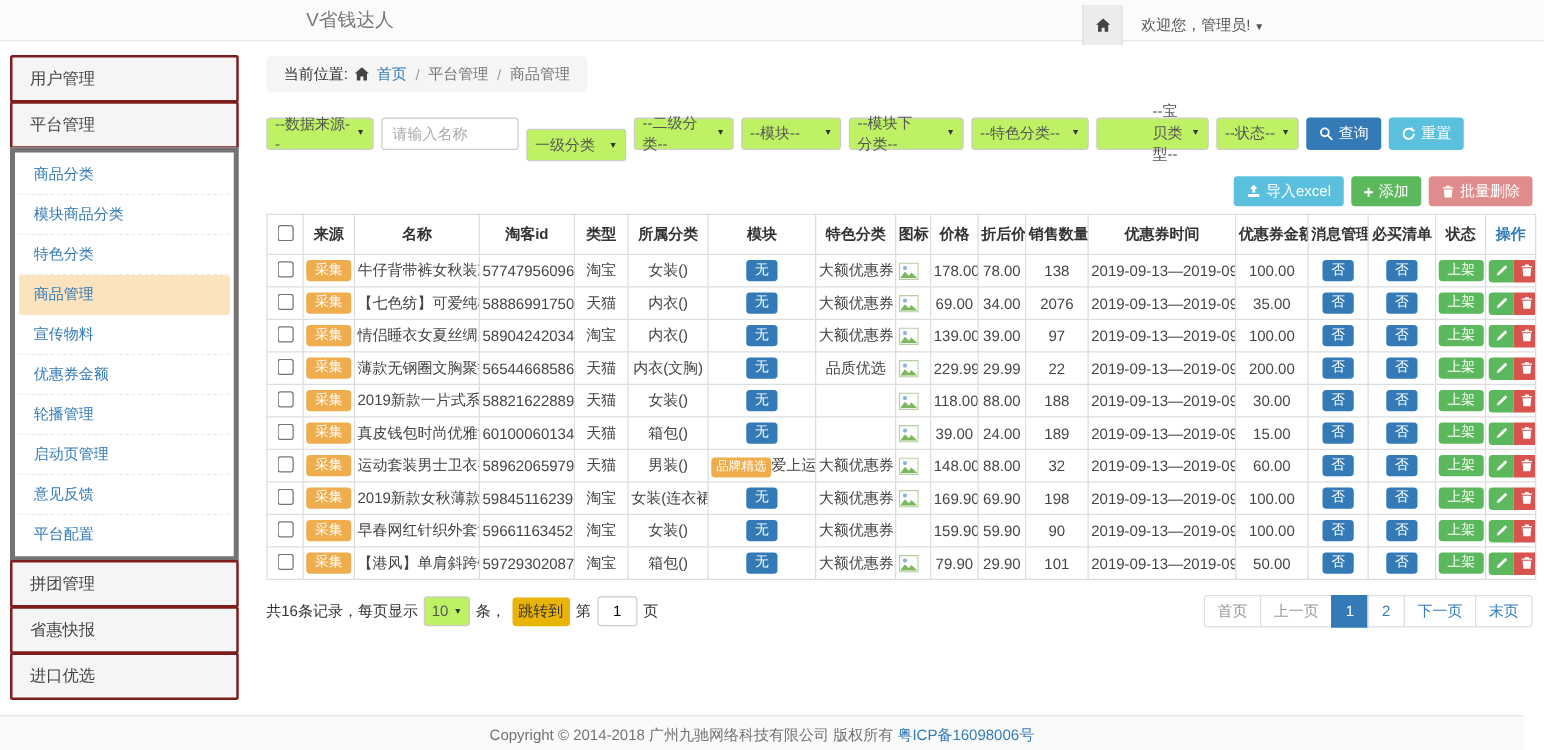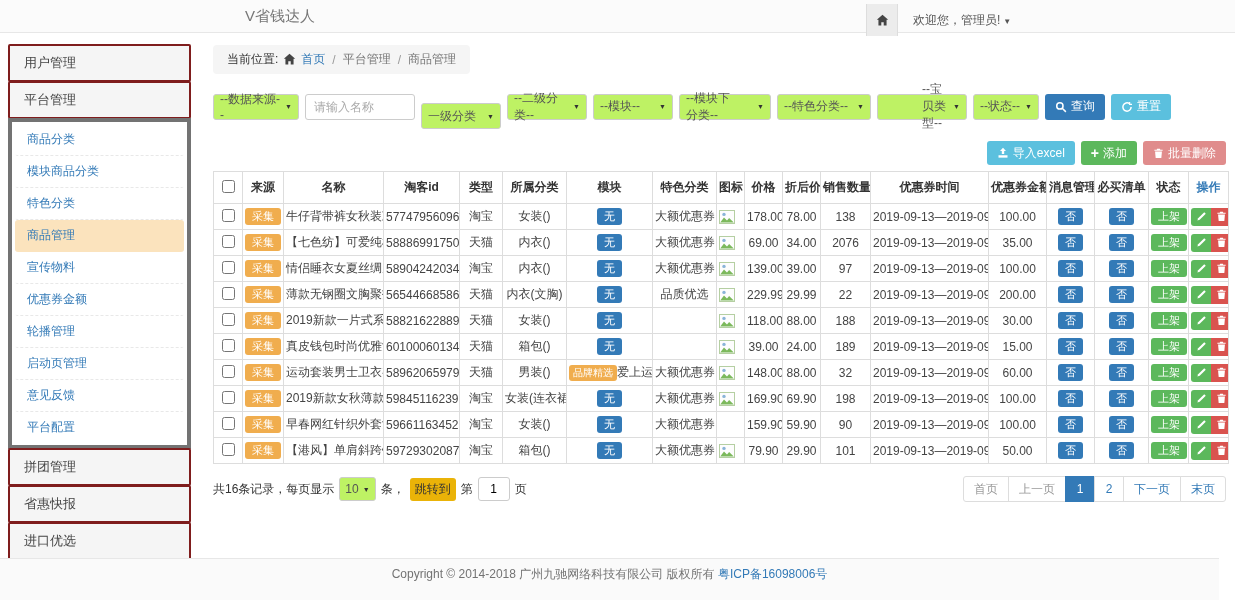--- a/index.html
+++ b/index.html
@@ -74,21 +74,21 @@
   .jump-chip { background:#eab308; border-radius:3px; padding:3px 5px; cursor:pointer; }
   .page-input { width:32px; height:24px; border:1px solid #ccc; border-radius:3px; text-align:center; font-size:12px; font-family:inherit; }
   .pager-right { display:flex; }
   .pg { min-width:30px; padding:0 10px; height:26px; line-height:24px; border:1px solid #ddd; margin-left:-1px; background:#fff; color:#337ab7; cursor:pointer; text-align:center; }
   .pg.muted { color:#999; }
   .pg.active { background:#337ab7; border-color:#337ab7; color:#fff; }
   .pg:first-child { border-radius:3px 0 0 3px; }
   .pg:last-child { border-radius:0 3px 3px 0; }
 
   
-  .footer { position:absolute; bottom:0; left:0; right:16px; height:42px; line-height:30px; background:#fafafa; border-top:1px solid #e7e7e7; text-align:center; color:#737373; }
+  .footer { position:absolute; bottom:0; left:0; right:16px; height:28px; line-height:30px; background:#fafafa; border-top:1px solid #e7e7e7; text-align:center; color:#737373; }
   .footer a { color:#337ab7; text-decoration:none; cursor:pointer; }
   svg { display:block; }
 </style>
 </head>
 <body>
 
 <div class="topbar">
   <div class="topbar-title">V省钱达人</div>
   <div class="topbar-right">
     <div class="home-btn">

